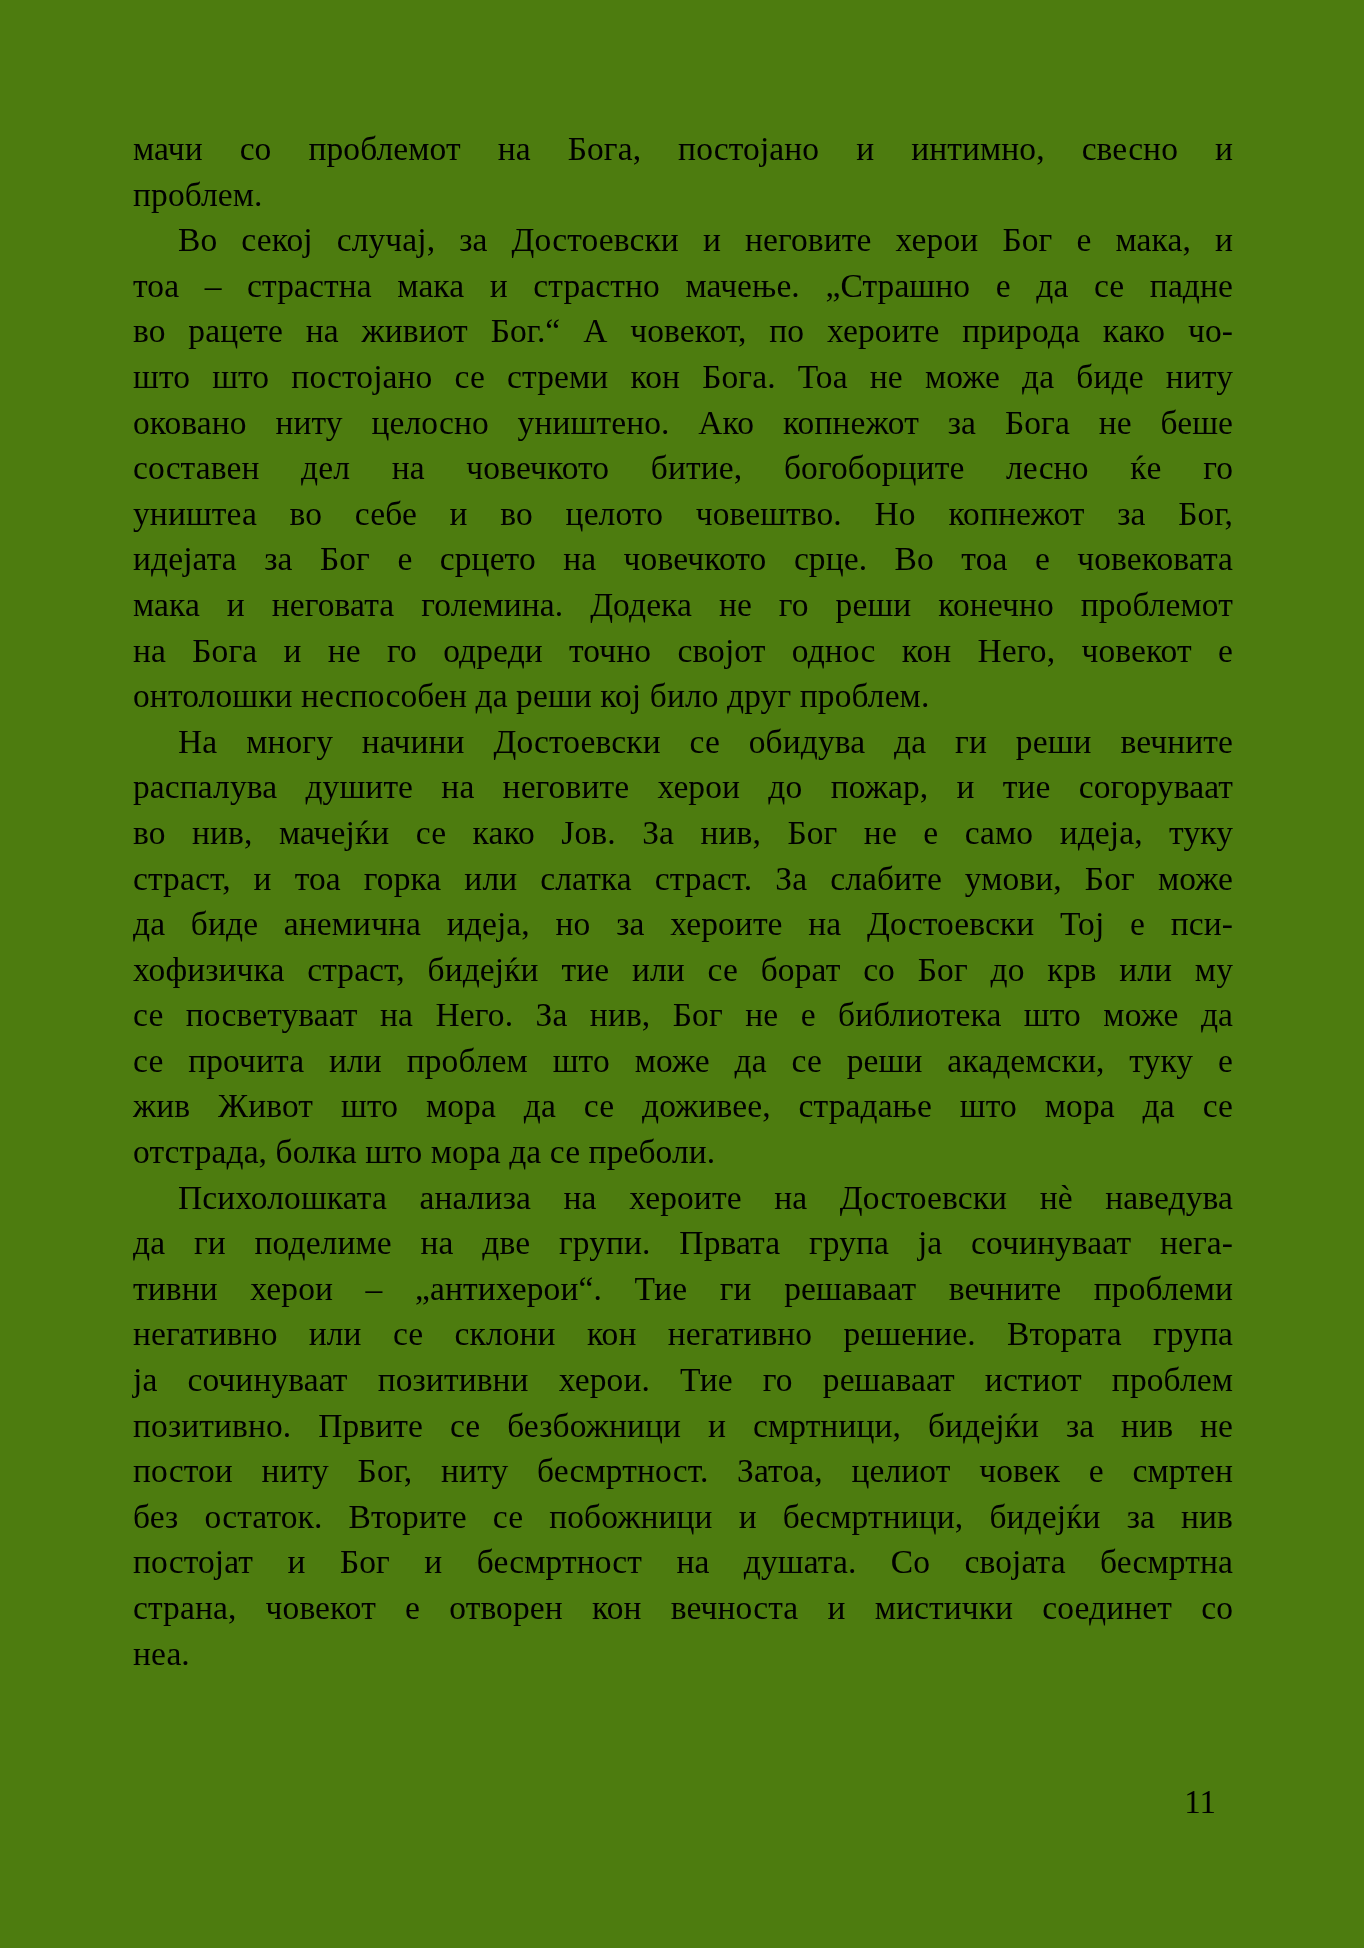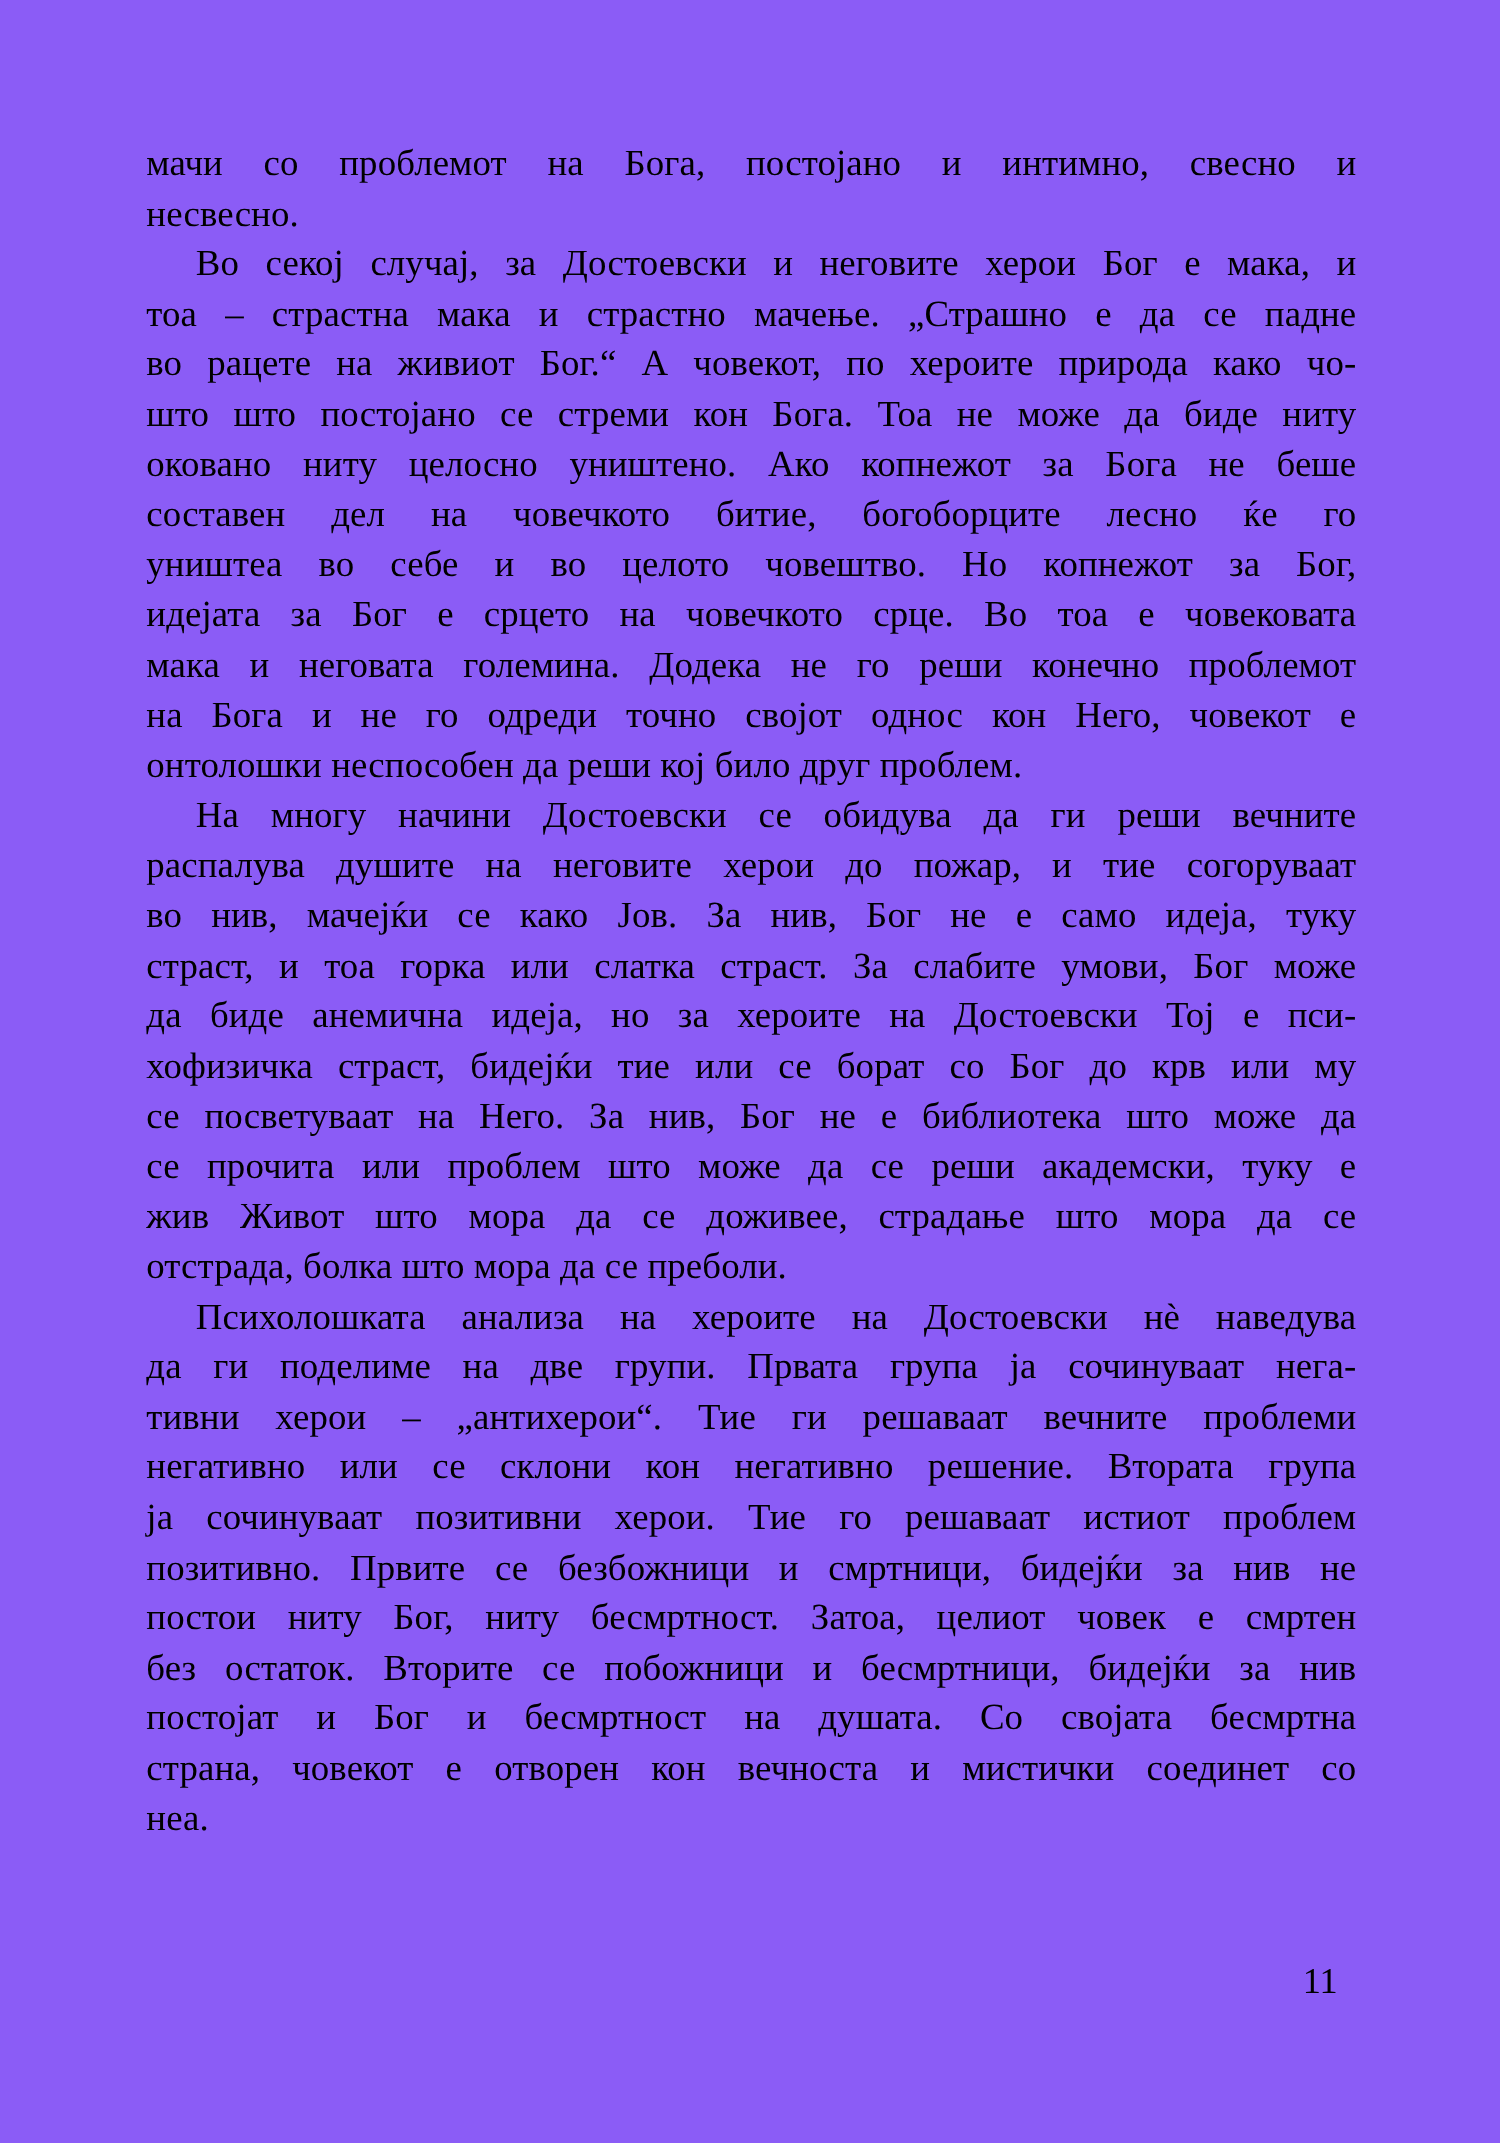--- a/index.html
+++ b/index.html
@@ -4,21 +4,21 @@
 <style>
   html, body {
     margin: 0;
     padding: 0;
     background: #ffffff;
   }
   .page {
     position: relative;
     width: 1364px;
     height: 1948px;
-    background: #8b5cf6;
+    background: #4d7c0f;
     color: #000000;
     font-family: "Liberation Serif", serif;
     overflow: hidden;
   }
   .text-block {
     position: absolute;
     left: 133px;
     top: 126px;
     width: 1100px;
   }
@@ -48,21 +48,21 @@
     line-height: 40px;
   }
 </style>
 </head>
 <body>
 
 <div class="page">
   <div class="text-block">
       <div class="paragraph">
         <div class="line">мачи со проблемот на Бога, постојано и интимно, свесно и</div>
-        <div class="line last">несвесно.</div>
+        <div class="line last">проблем.</div>
       </div>
       <div class="paragraph">
         <div class="line indent">Во секој случај, за Достоевски и неговите херои Бог е мака, и</div>
         <div class="line">тоа – страстна мака и страстно мачење. „Страшно е да се падне</div>
         <div class="line">во рацете на живиот Бог.“ А човекот, по хероите природа како чо-</div>
         <div class="line">што што постојано се стреми кон Бога. Тоа не може да биде ниту</div>
         <div class="line">оковано ниту целосно уништено. Ако копнежот за Бога не беше</div>
         <div class="line">составен дел на човечкото битие, богоборците лесно ќе го</div>
         <div class="line">уништеа во себе и во целото човештво. Но копнежот за Бог,</div>
         <div class="line">идејата за Бог е срцето на човечкото срце. Во тоа е човековата</div>

